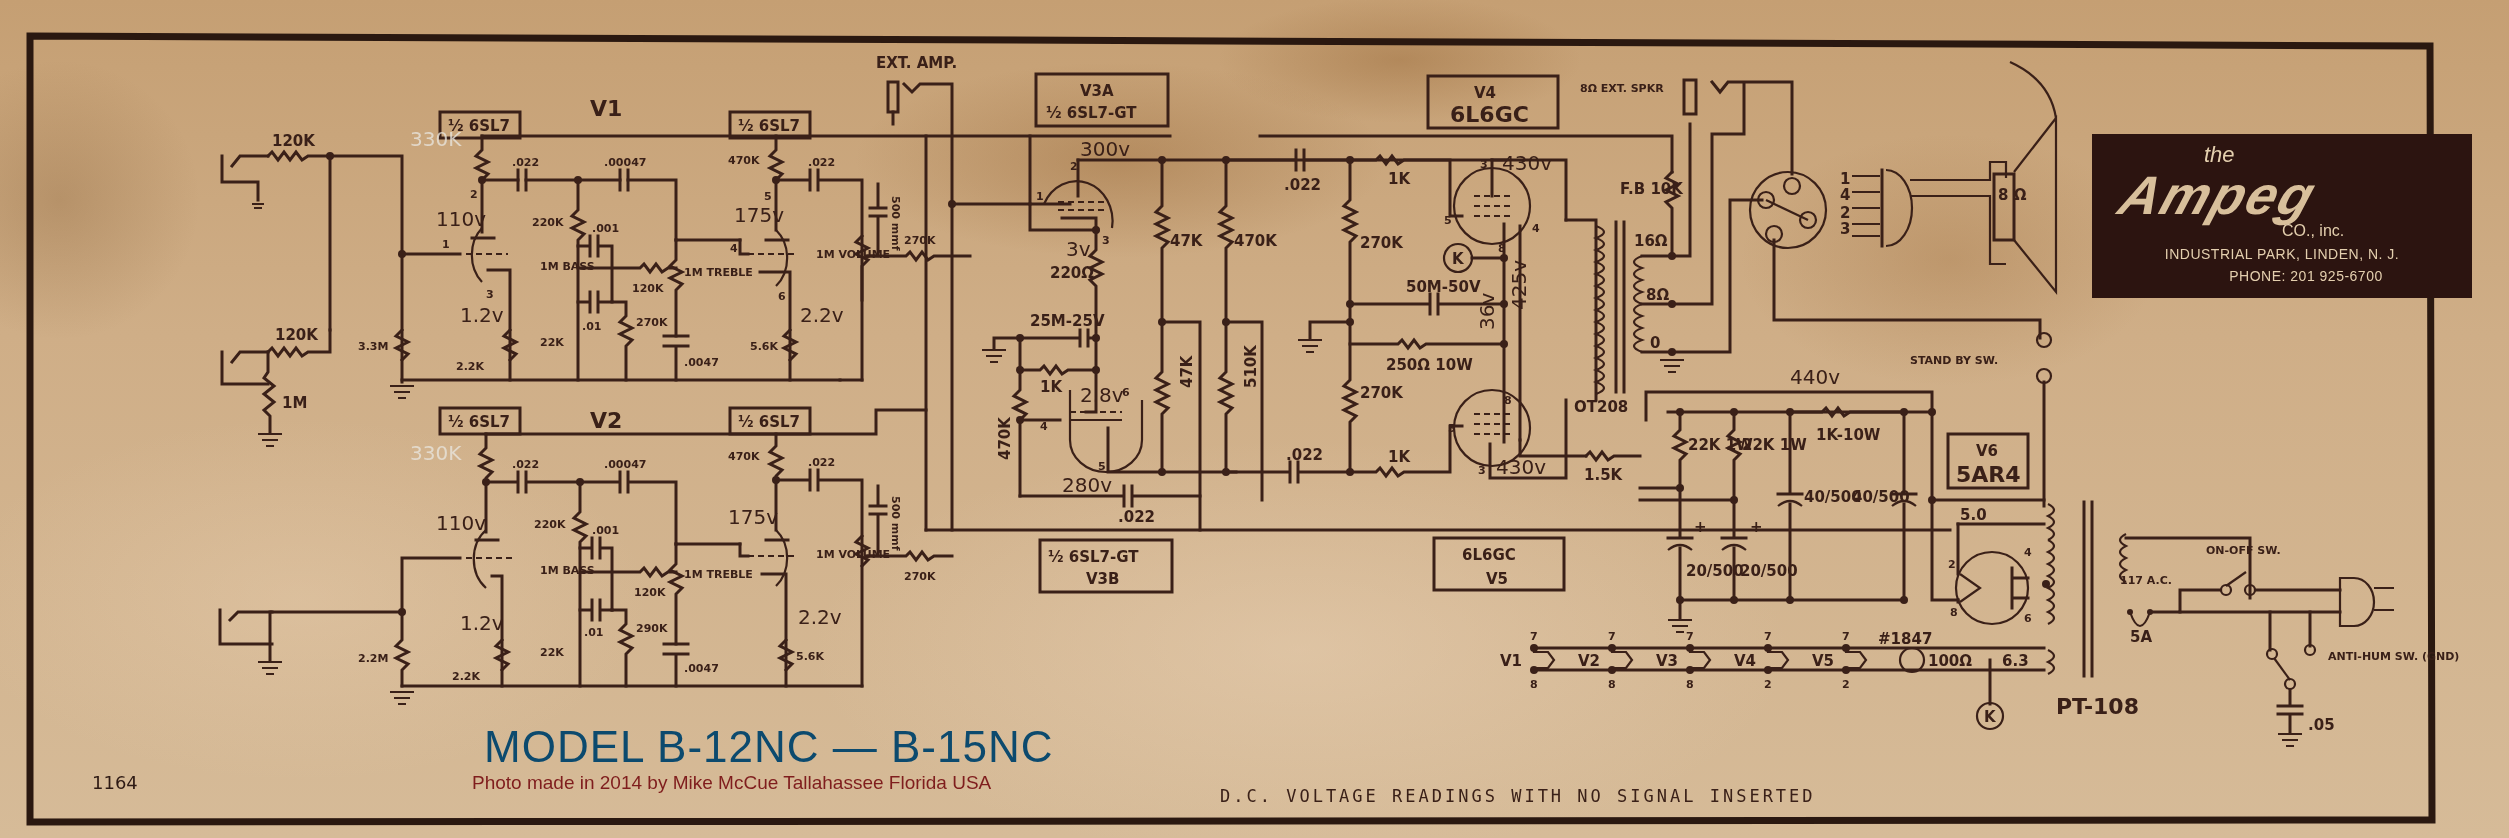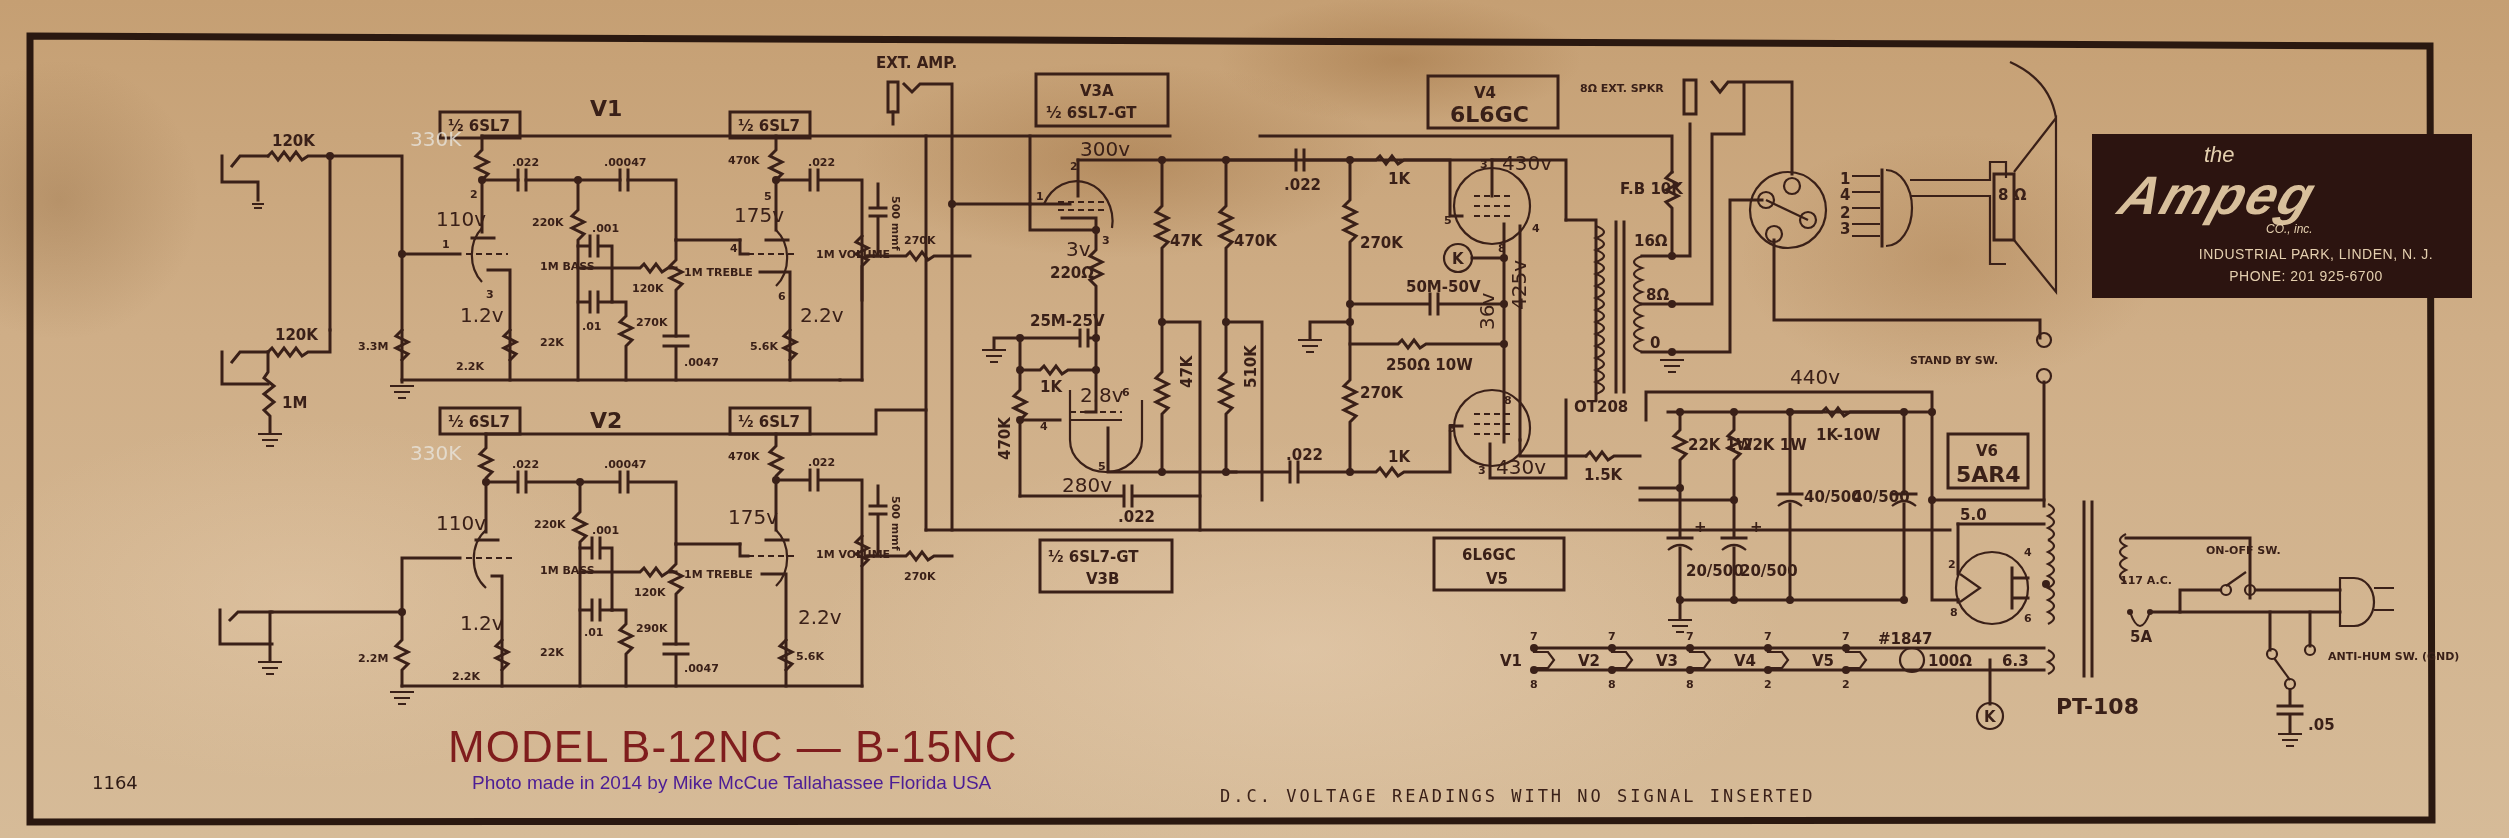--- a/index.html
+++ b/index.html
@@ -25,41 +25,41 @@
   .border { stroke:#2a1810; stroke-width:7; fill:none; }
   .dot { fill:#3a2018; }
   .lbl { fill:#3a2018; font-family:"DejaVu Sans", sans-serif; font-weight:bold; font-size:15px; }
   .lbl-sm { fill:#3a2018; font-family:"DejaVu Sans", sans-serif; font-weight:bold; font-size:11px; }
   .lbl-lg { fill:#3a2018; font-family:"DejaVu Sans", sans-serif; font-weight:bold; font-size:22px; }
   .volt { fill:#3a2018; font-family:"DejaVu Sans", sans-serif; font-size:20px; }
   .tube-box { stroke:#3a2018; stroke-width:3; fill:none; }
   .hand { fill:#3a2018; font-family:"DejaVu Sans Mono", monospace; font-size:17px; letter-spacing:3px; }
   .pencil { fill:#e8e4dc; font-family:"DejaVu Sans", sans-serif; font-size:20px; opacity:0.8; }
   #title {
-    position:absolute; left:448px; top:722px;
-    font-family:"Liberation Sans", sans-serif; font-size:44px; color:#7f1d1d; letter-spacing:1px;
+    position:absolute; left:484px; top:722px;
+    font-family:"Liberation Sans", sans-serif; font-size:44px; color:#0c4a6e; letter-spacing:1px;
   }
   #credit {
     position:absolute; left:472px; top:772px;
-    font-family:"Liberation Sans", sans-serif; font-size:19px; color:#4c1d95;
+    font-family:"Liberation Sans", sans-serif; font-size:19px; color:#7f1d1d;
   }
   #dcnote { position:absolute; left:1220px; top:782px; }
   #sheetno {
     position:absolute; left:56px; top:772px;
     font-family:"DejaVu Sans", sans-serif; font-size:18px; color:#2e1a14;margin-left:36px;
   }
   #logo {
     position:absolute; left:2092px; top:134px; width:380px; height:164px;
     background:#2c1410; color:#e4cfae;
     font-family:"Liberation Sans", sans-serif;
   }
   #logo .the { position:absolute; left:112px; top:8px; font-size:22px; font-style:italic; }
   #logo .brand { position:absolute; left:30px; top:30px; font-size:54px; font-style:italic; font-weight:bold; letter-spacing:2px; color:#d8bf9b; transform:skewX(-18deg); }
-  #logo .co { position:absolute; left:174px; top:88px; font-size:12px; font-style:italic; }
-  #logo .addr { position:absolute; left:0; width:100%; text-align:center; top:112px; font-size:14px; letter-spacing:0.5px;margin-left:34px; }
+  #logo .co { position:absolute; left:190px; top:88px; font-size:16px; }
+  #logo .addr { position:absolute; left:0; width:100%; text-align:center; top:112px; font-size:14px; letter-spacing:0.5px; }
   #logo .phone { position:absolute; left:0; width:100%; text-align:center; top:134px; font-size:14px; letter-spacing:0.5px;padding-left:24px; }
 </style>
 </head>
 <body>
 
 <div id="paper"></div>
 
 <svg width="2509" height="838" viewBox="0 0 2509 838" xmlns="http://www.w3.org/2000/svg">
 
   <path class="border" d="M30 36 L2430 46 L2432 820 L30 822 Z"></path>

